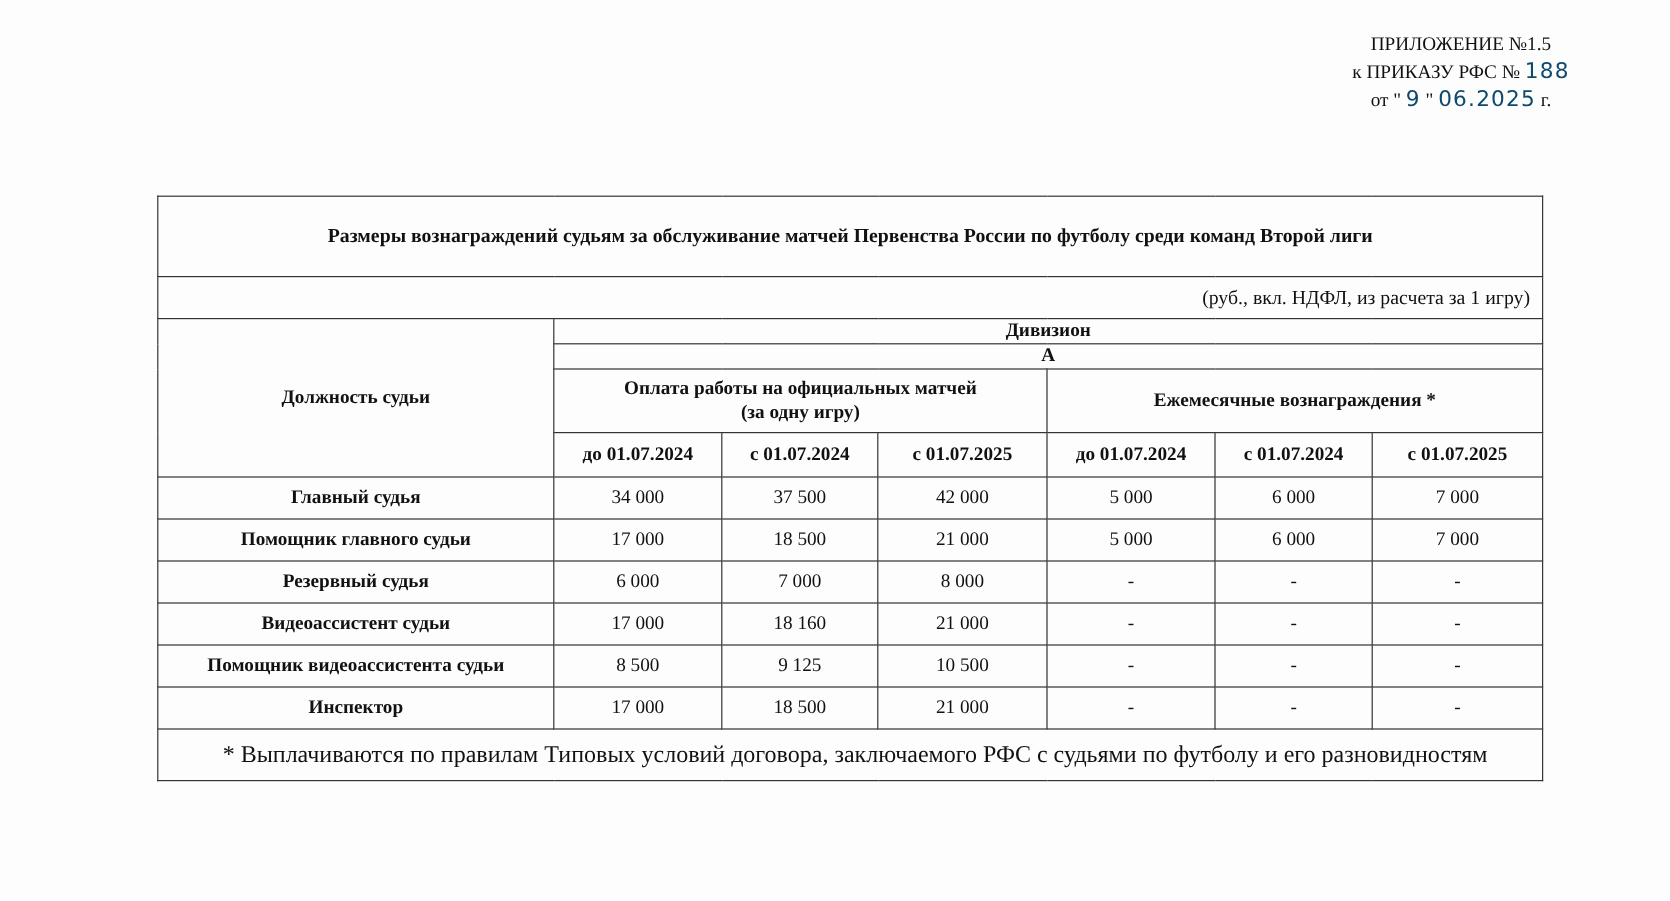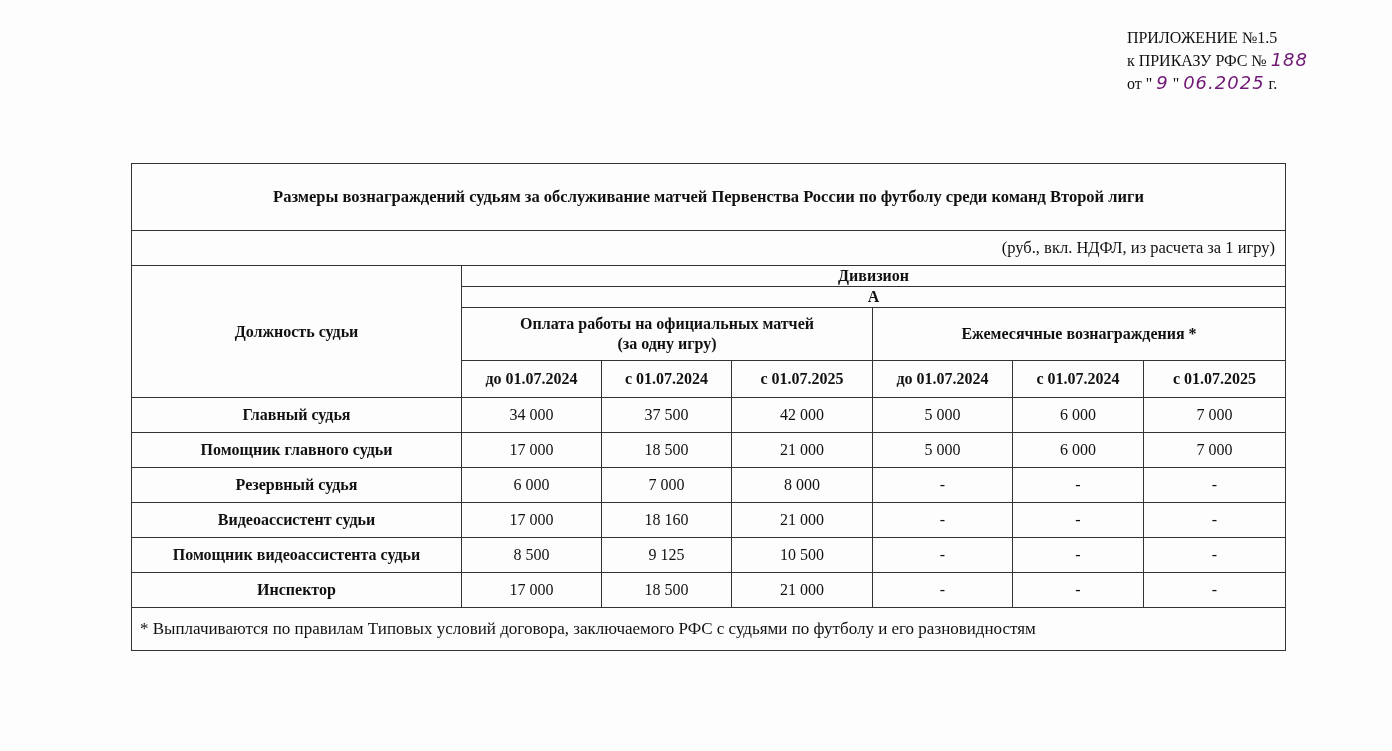--- a/index.html
+++ b/index.html
@@ -1,45 +1,45 @@
 <!DOCTYPE html>
 <html><head>
 <meta charset="utf-8">
 <style>
   html, body { margin:0; padding:0; }
   body {
     width:1392px; height:751px; background:#fdfdfd; position:relative; overflow:hidden;
     font-family:"Liberation Serif", serif; color:#111;
   }
   .appendix {
-    position:absolute; right:84px; top:27px; text-align:left;
+    position:absolute; right:84px; top:27px; text-align:center;
     font-size:16px; line-height:22px; color:#111;
   }
   .appendix .line { display:block; }
   .hand {
-    font-family:"DejaVu Sans", sans-serif; font-style:italic; color:#701a75;
+    font-family:"DejaVu Sans", sans-serif; color:#0c4a6e;
     font-size:18px; letter-spacing:1px;
   }
   .doc-table {
     position:absolute; left:131px; top:163px; width:1154px;
     border-collapse:collapse; table-layout:fixed;
   }
   .doc-table td, .doc-table th {
     border:1.5px solid #333; padding:0; text-align:center; vertical-align:middle;
     font-size:16px;
   }
   .doc-table th { font-weight:bold; }
   .title-row td { height:66px; font-weight:bold; font-size:16.5px; }
   .unit-row td { height:34px; text-align:right; padding-right:10px; font-size:16.5px; }
   .div-row th { height:20px; font-size:16px; }
   .grp-row th { height:52px; line-height:20px; }
   .date-row th { height:36px; }
   .data-row td { height:34px; }
   .data-row td.role { font-weight:bold;text-align:center; }
-  .foot-row td { height:42px; text-align:left; padding-left:8px; font-size:17px; }
+  .foot-row td { height:42px; text-align:center; padding-left:8px; font-size:20px; }
 </style>
 </head>
 <body>
 
 <div class="appendix">
   <span class="line">ПРИЛОЖЕНИЕ №1.5</span>
   <span class="line">
     <span>к ПРИКАЗУ РФС №</span>
     <span class="hand">188</span>
   </span>

